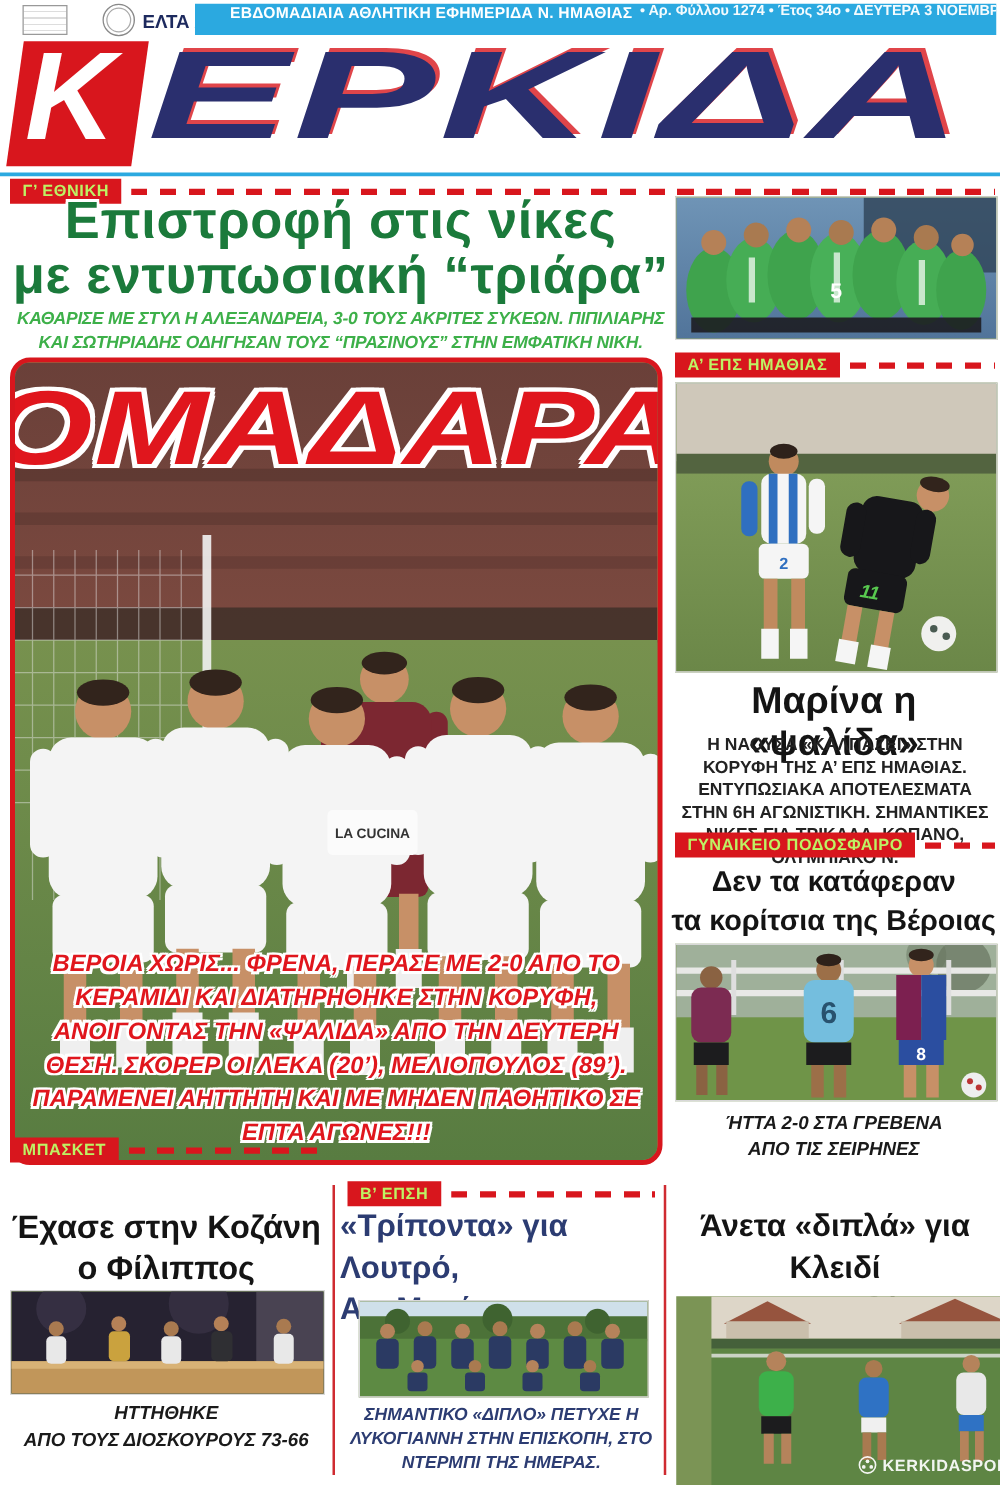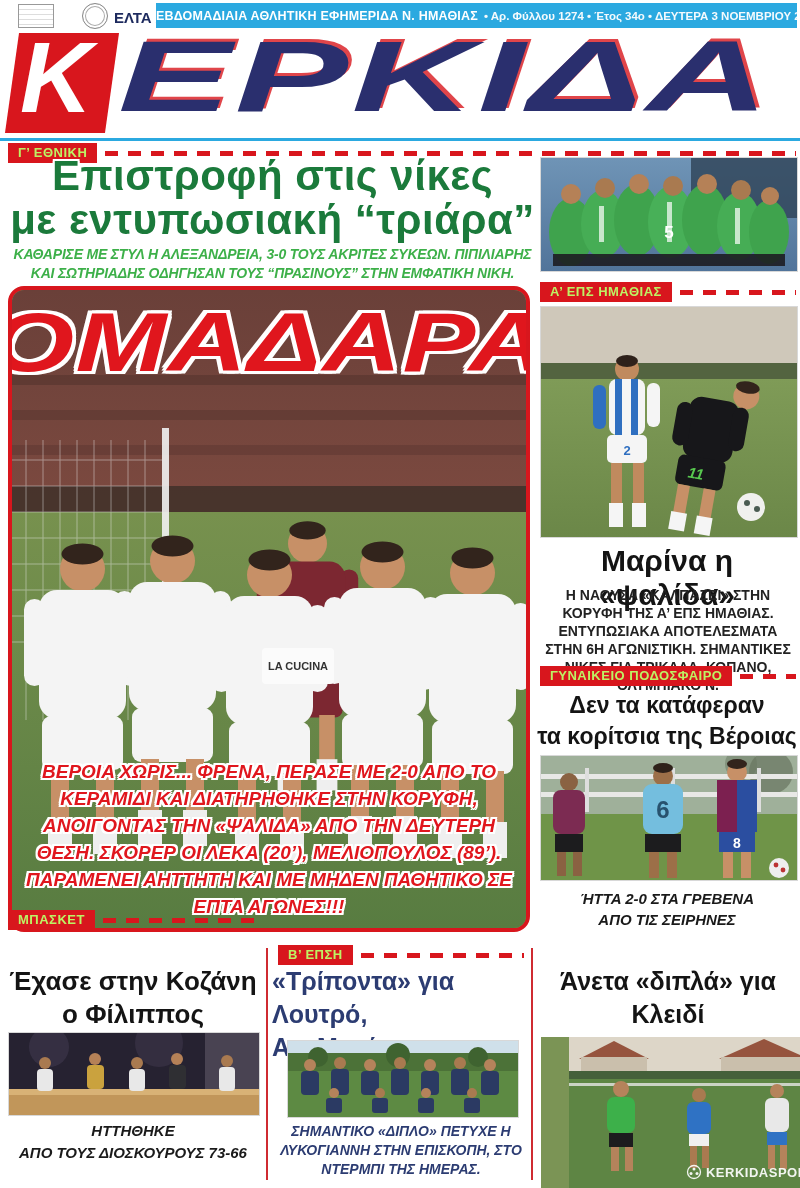--- a/index.html
+++ b/index.html
@@ -7,21 +7,21 @@
         font-family:"Liberation Sans","DejaVu Sans",sans-serif;}
 
   
   #topbar{position:absolute;left:0;top:0;width:100%;height:30px;background:#fff;}
   #stamp1{position:absolute;left:18px;top:4px;width:34px;height:22px;border:1px solid #999;
           background:repeating-linear-gradient(#fff 0 4px,#ddd 4px 5px);}
   #stamp2{position:absolute;left:82px;top:3px;width:24px;height:24px;border:1px solid #888;border-radius:50%;
           box-shadow:inset 0 0 0 2px #fff,inset 0 0 0 3px #aaa;background:#fff;}
   #elta{position:absolute;left:114px;top:9px;font-weight:700;font-size:15px;color:#1d2a5e;display:flex;align-items:center;gap:2px;}
   #bluebar{position:absolute;left:156px;top:3px;right:3px;height:25px;background:#2ba9e0;color:#fff;
-           display:flex;align-items:center;padding-left:0;white-space:nowrap;overflow:hidden;}
+           display:flex;padding-left:28px;white-space:nowrap;overflow:hidden;}
   .bb-title{font-weight:700;font-size:12.5px;letter-spacing:.2px;}
   .bb-meta{font-weight:700;font-size:11.5px;margin-left:6px;opacity:.95;}
 
   
   #masthead{position:absolute;left:0;top:31px;width:100%;height:106px;}
   #kbox{position:absolute;left:12px;top:2px;width:100px;height:100px;background:#d8161d;transform:skewX(-8deg);}
   #kletter{position:absolute;left:20px;top:-7px;font-size:100px;line-height:106px;font-weight:900;font-style:italic;color:#fff;}
   #mrest{position:absolute;left:118px;top:-9px;font-size:100px;line-height:108px;font-weight:900;font-style:italic;
          color:#2a2f6e;transform:scaleX(1.7);transform-origin:left center;letter-spacing:2px;
          text-shadow:2px -3px 0 rgba(216,22,29,.8);white-space:nowrap;}

